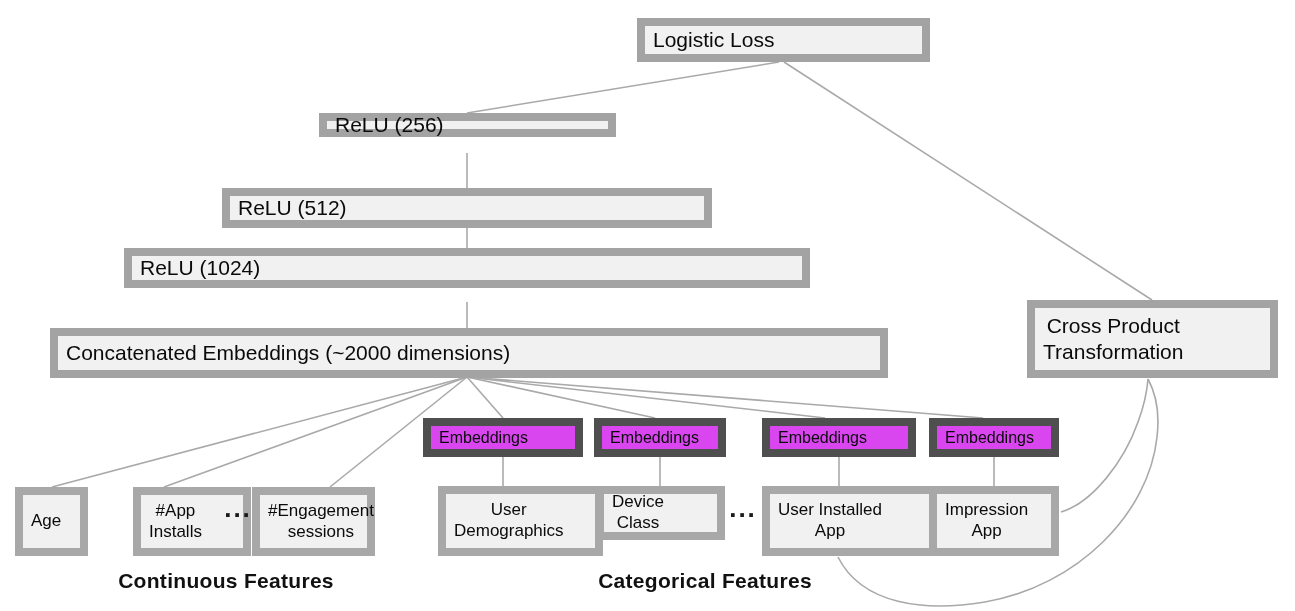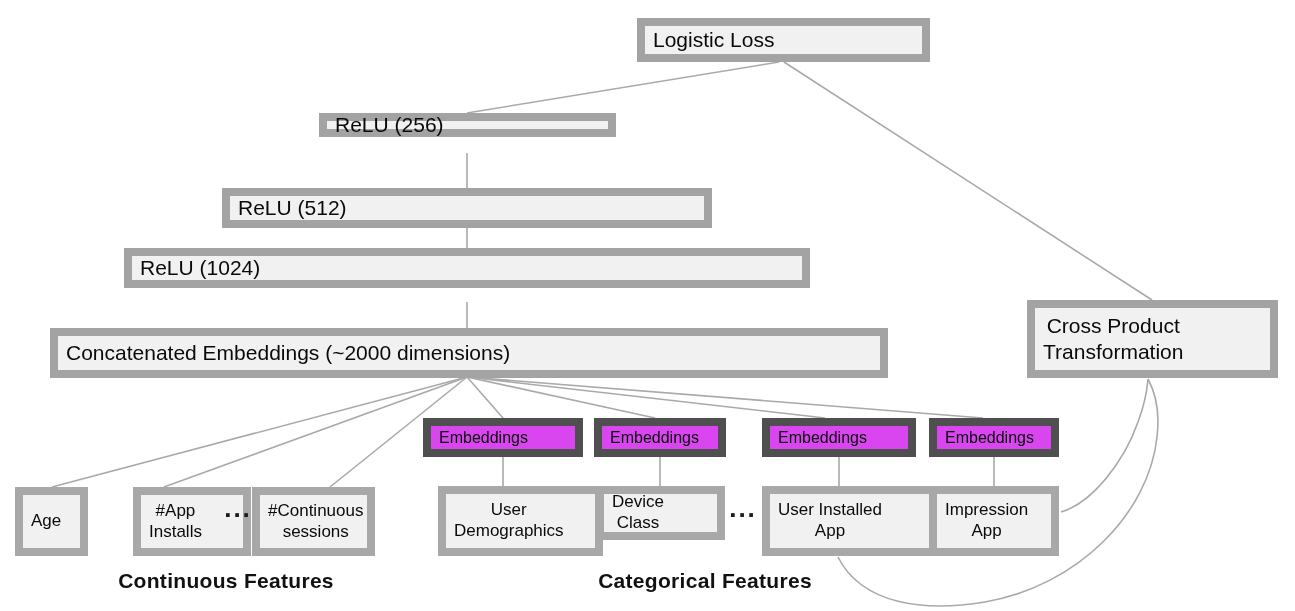--- a/index.html
+++ b/index.html
@@ -131,21 +131,21 @@
   <div class="node leaf" style="left:105px; top:487px; width:118px; height:69px;margin-left:28px;">
     <span>#App
 Installs</span>
   </div>
 
   <div class="ellipsis" style="left:223px; top:488px; width:30px; height:40px;">
     <span>...</span>
   </div>
 
   <div class="node leaf" style="left:252px; top:487px; width:123px; height:69px;">
-    <span>#Continuous
+    <span>#Engagement
 sessions</span>
   </div>
 
   <div class="node leaf" style="left:438px; top:486px; width:165px; height:70px;">
     <span>User
 Demographics</span>
   </div>
 
   <div class="node leaf" style="left:596px; top:486px; width:129px; height:54px;">
     <span>Device

